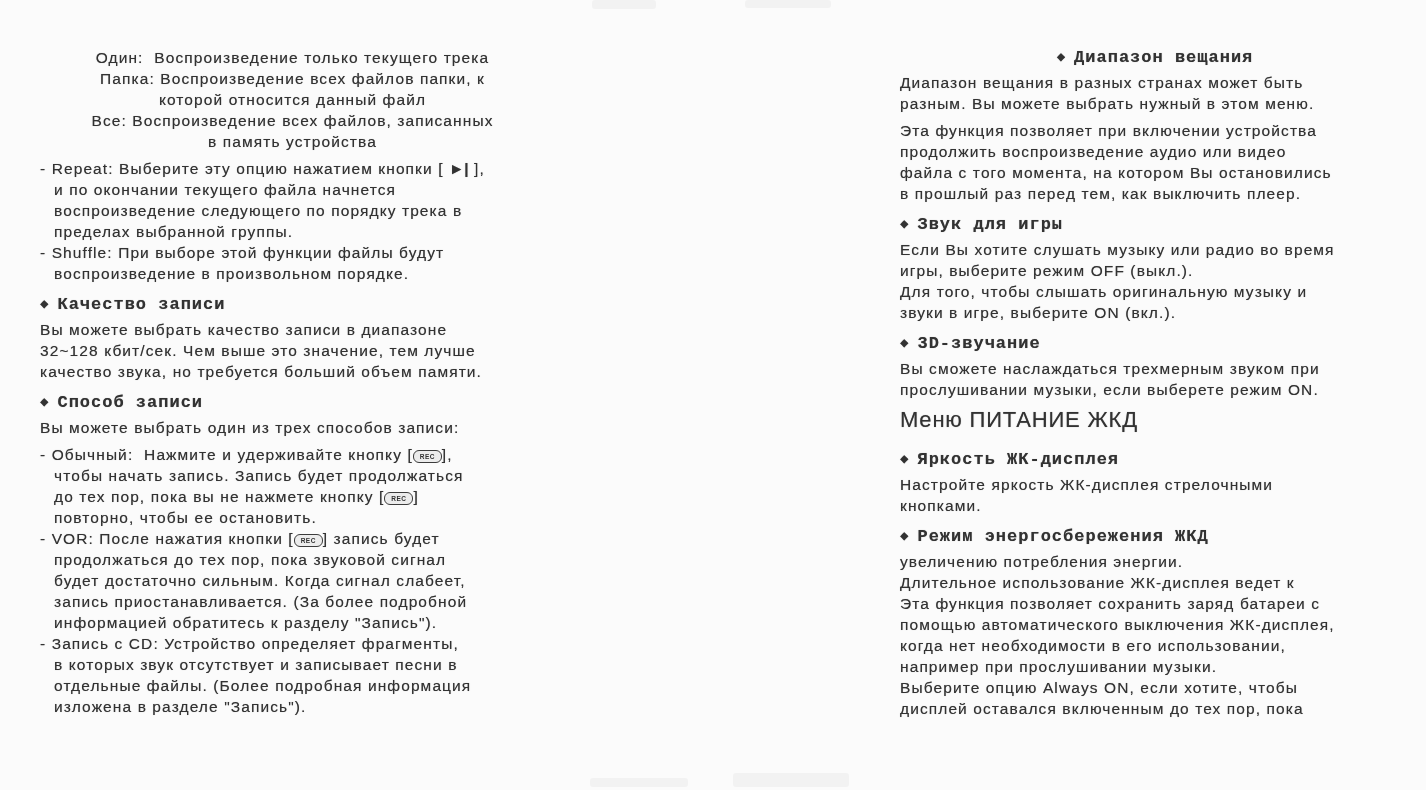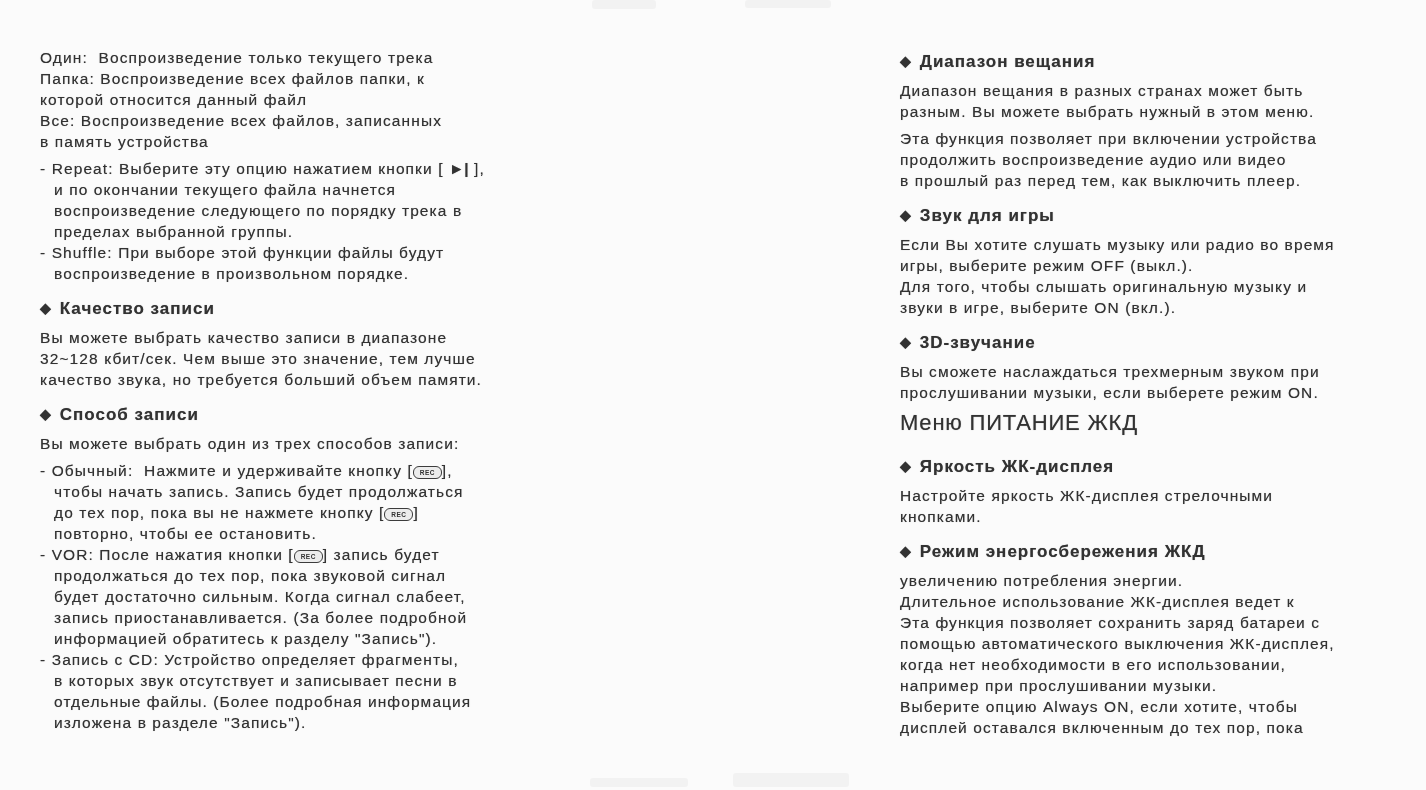--- a/index.html
+++ b/index.html
@@ -24,32 +24,33 @@
     white-space:pre;
     font-size:15.5px;
     line-height:21px;
     letter-spacing:1.1px;
     text-shadow:0 0 0.7px rgba(50,50,50,0.55);
   }
   .p{margin:0 0 6px 0;}
   .list{margin:0 0 7px 0;}
   .list .ln.cont{padding-left:14px;}
   .h2{
-    font-weight:bold;font-size:17px;line-height:30px;
+    font-weight:bold;font-size:17px;line-height:22px;
     margin:10px 0 3px 0;letter-spacing:1px;
     text-shadow:0 0 0.7px rgba(45,45,45,0.6);
+    font-family:Liberation Mono, monospace;
   }
   .h2 .diamond{font-size:14px;margin-right:8px;position:relative;top:-1px;}
   .h1{
     font-weight:normal;font-size:22px;line-height:27px;
     margin:2px 0 0 0;letter-spacing:0.8px;
     text-shadow:0 0 0.8px rgba(45,45,45,0.6);
   }
   .h1 + .h2{margin-top:16px;}
-  .col > :first-child{margin-top:0;}
+  .col > :first-child{margin-top:0;text-align:center;}
   .rec-pill{
     display:inline-block;
     width:27px;height:11px;
     border:1.5px solid #3c3c3c;border-radius:6px;
     background:#ececec;
     font-size:6.5px;line-height:11px;font-weight:bold;
     letter-spacing:0.5px;text-align:center;
     vertical-align:baseline;position:relative;top:-1px;
     text-shadow:none;
   }
@@ -107,20 +108,21 @@
     </div>
   <div class="col col-right">
       <div class="h2"><span class="diamond">◆</span><span>Диапазон вещания</span></div>
       <div class="p">
         <div class="ln"><span>Диапазон вещания в разных странах может быть</span></div>
         <div class="ln"><span>разным. Вы можете выбрать нужный в этом меню.</span></div>
       </div>
       <div class="p">
         <div class="ln"><span>Эта функция позволяет при включении устройства</span></div>
         <div class="ln"><span>продолжить воспроизведение аудио или видео</span></div>
+        <div class="ln"><span>файла с того момента, на котором Вы остановились</span></div>
         <div class="ln"><span>в прошлый раз перед тем, как выключить плеер.</span></div>
       </div>
       <div class="h2"><span class="diamond">◆</span><span>Звук для игры</span></div>
       <div class="p">
         <div class="ln"><span>Если Вы хотите слушать музыку или радио во время</span></div>
         <div class="ln"><span>игры, выберите режим OFF (выкл.).</span></div>
         <div class="ln"><span>Для того, чтобы слышать оригинальную музыку и</span></div>
         <div class="ln"><span>звуки в игре, выберите ON (вкл.).</span></div>
       </div>
       <div class="h2"><span class="diamond">◆</span><span>3D-звучание</span></div>

